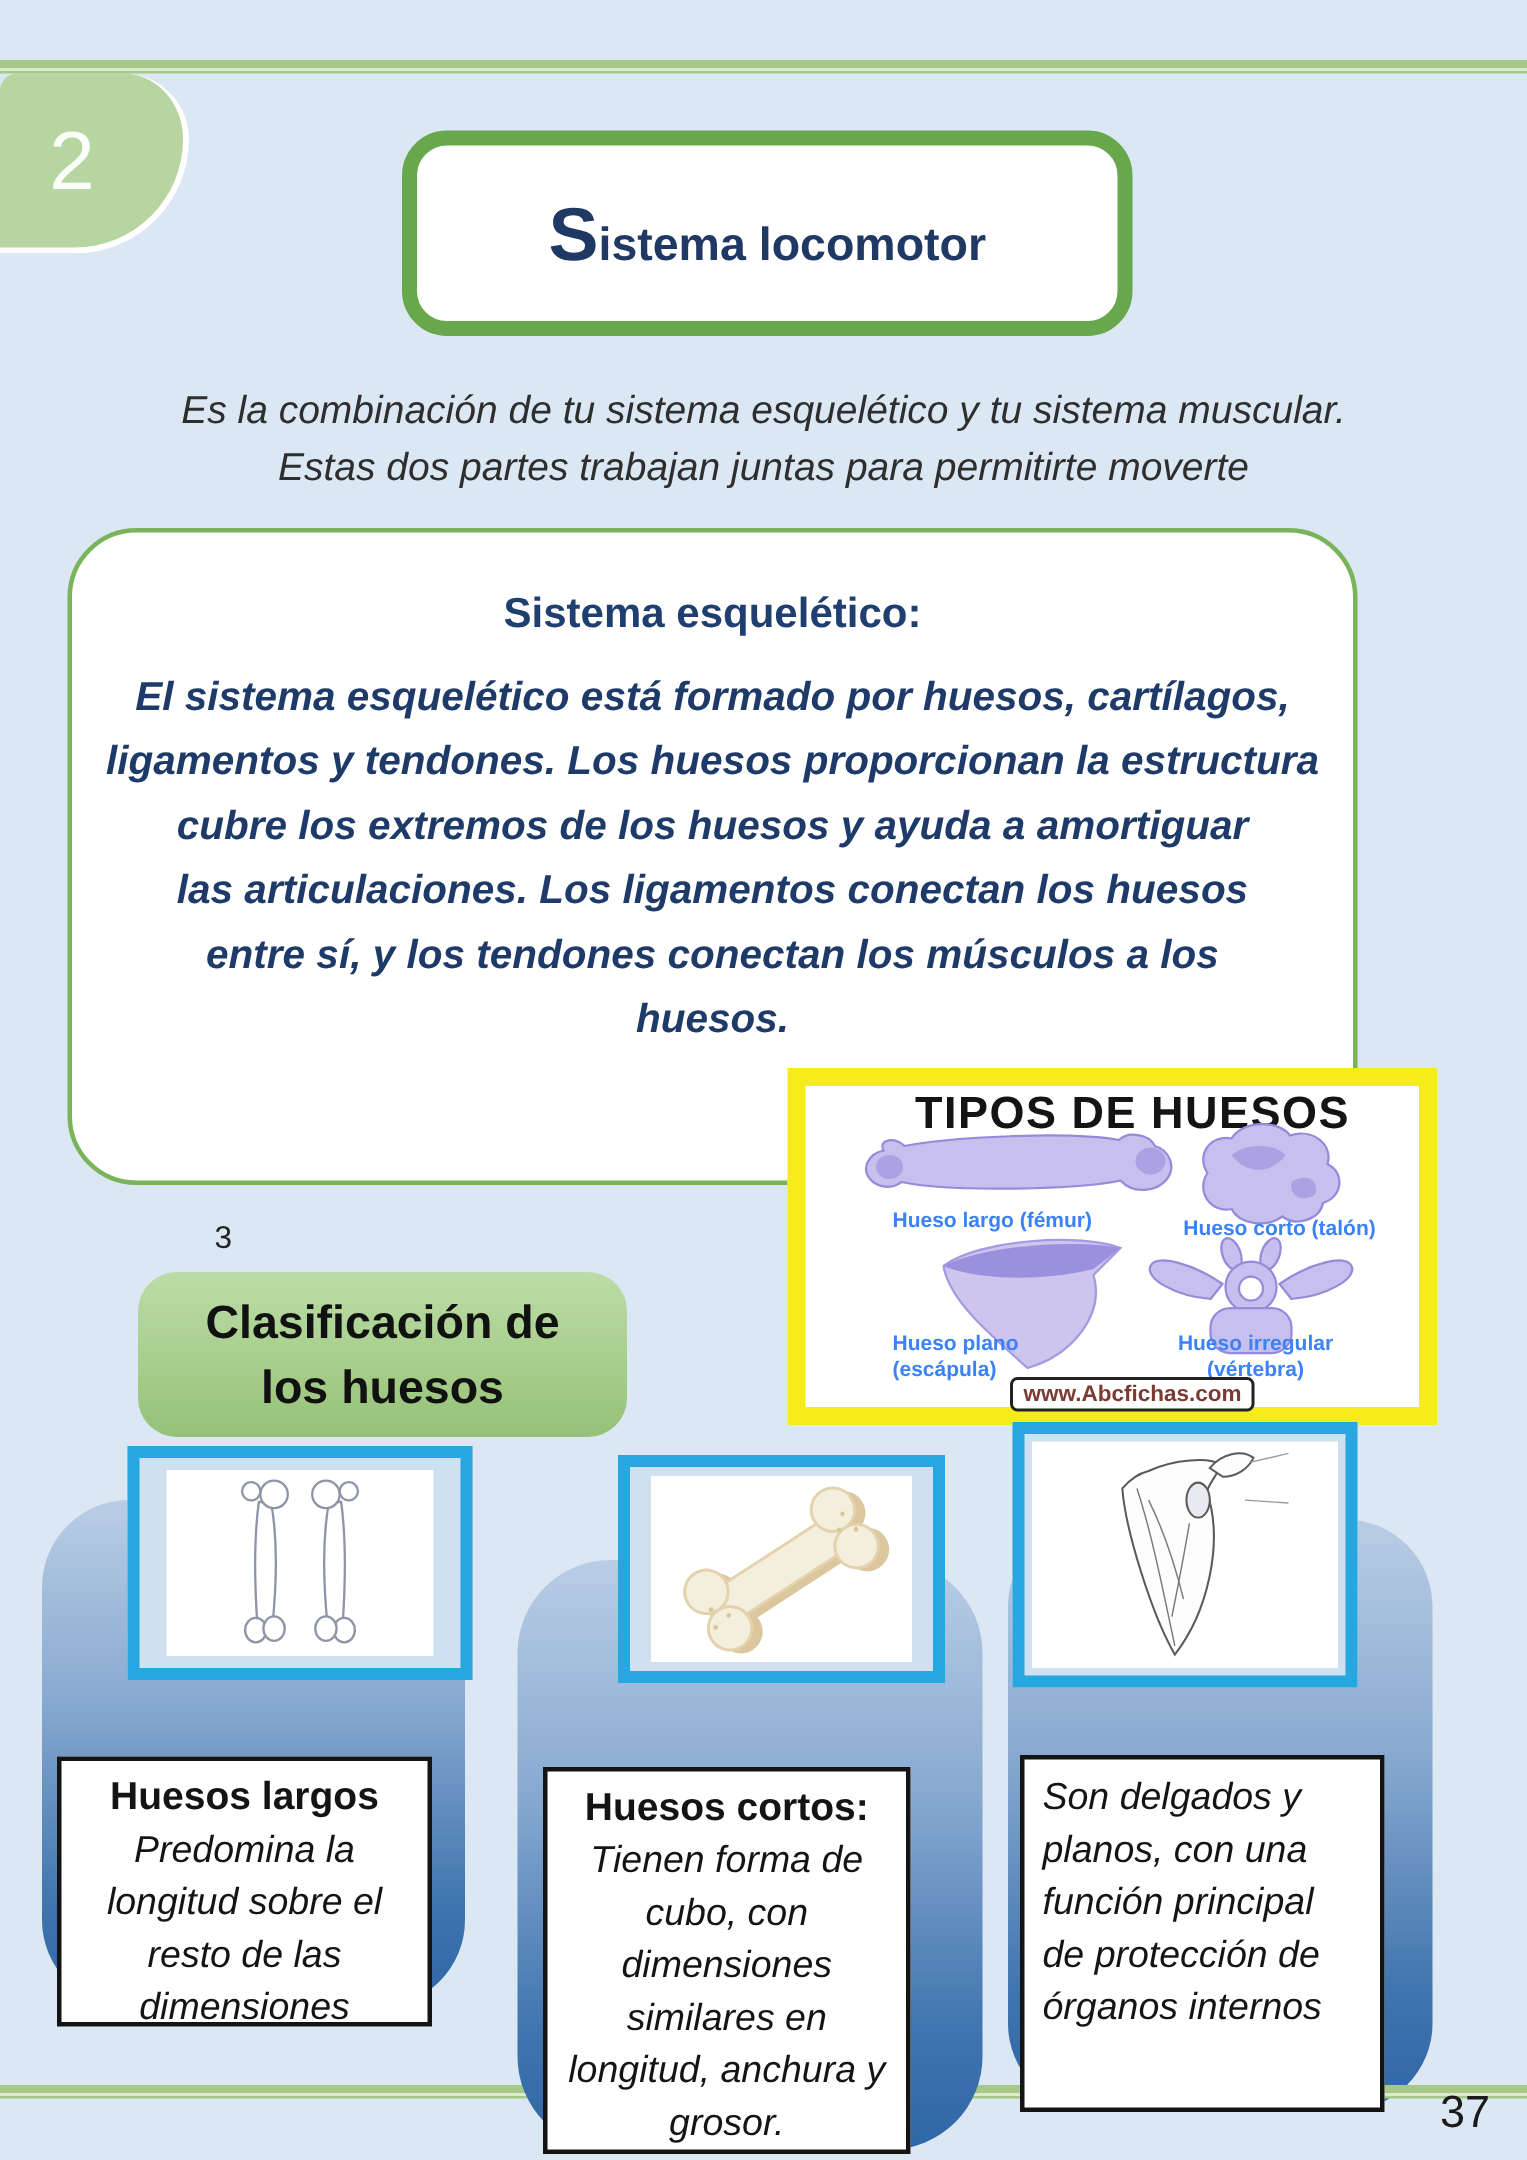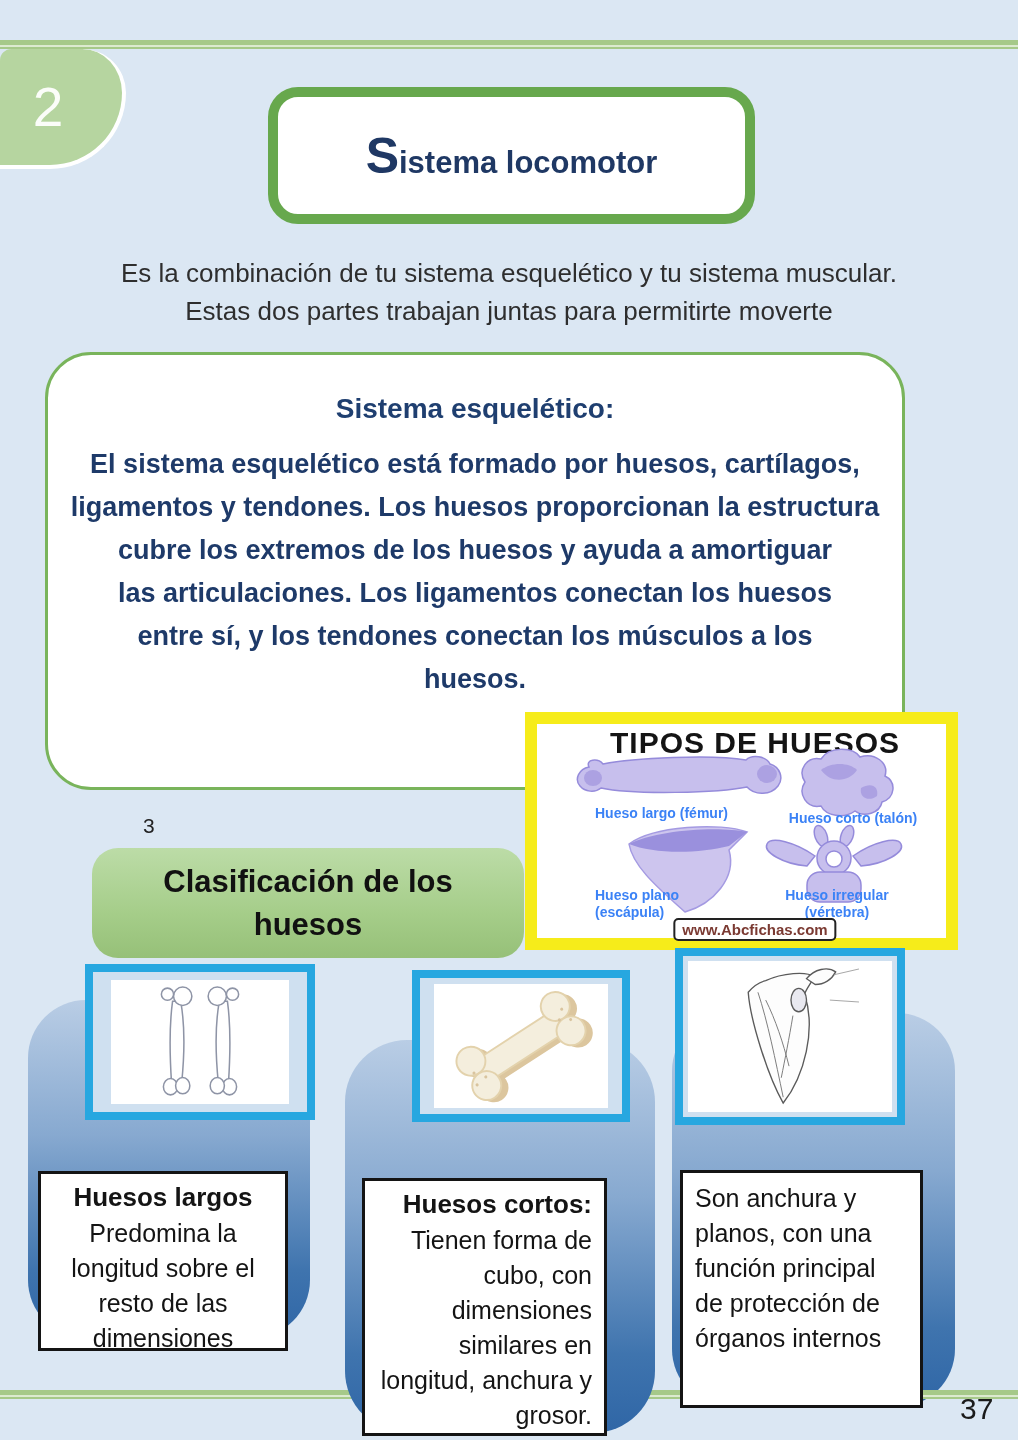--- a/index.html
+++ b/index.html
@@ -24,21 +24,21 @@
   #title-box{left:268px; top:87px; width:487px; height:137px; background:#ffffff;
     border:10px solid #67a84d; border-radius:30px; box-sizing:border-box;
     display:flex; align-items:center; justify-content:center; z-index:2;}
   #title-box .t-wrap{display:flex; align-items:baseline; color:#1f3864; font-weight:bold; white-space:nowrap;}
   #title-box .t-initial{font-size:50px;}
   #title-box .t-rest{font-size:31px;}
 
   
   #intro{left:0; top:254px; width:1018px; text-align:center; color:#2e2e2e;
     font-size:26px; line-height:38px; z-index:2;}
-  .nowrap{white-space:nowrap;}
+  .nowrap{white-space:nowrap;font-style:italic;}
 
   
   #skeletal-box{left:45px; top:352px; width:860px; height:438px; background:#ffffff;
     border:3px solid #79b45b; border-radius:46px; box-sizing:border-box; z-index:1;}
   #skeletal-heading{margin-top:36px; text-align:center; font-size:28px; line-height:36px;
     font-weight:bold; color:#1f3f70;}
   #skeletal-body{margin-top:16px; text-align:center; font-size:27px; line-height:43px;
     font-weight:bold; color:#1e3a69;}
 
   
@@ -51,21 +51,21 @@
   #bf-label-long{left:58px; top:81px; width:200px;}
   #bf-label-short{left:236px; top:86px; width:160px; text-align:center;}
   #bf-label-flat{left:58px; top:163px; width:118px;}
   #bf-label-irregular{left:228px; top:163px; width:144px; text-align:center;}
   #bf-source{position:absolute; left:50%; transform:translateX(-50%); bottom:-3px;
     background:#ffffff; border:2px solid #222222; border-radius:5px; padding:0 7px;
     font-size:15px; font-weight:bold; color:#7b3a32; white-space:nowrap; line-height:19px;}
 
   
   #section-number{left:143px; top:814px; font-size:21px; color:#222222; z-index:2;}
-  #classification-box{left:92px; top:848px; width:432px; height:110px; box-sizing:border-box;
+  #classification-box{left:92px; top:848px; width:326px; height:110px; box-sizing:border-box;
     background:linear-gradient(180deg,#bcdca7 0%,#a5cd89 60%,#96c078 100%);
     border-radius:26px; z-index:2; display:flex; align-items:center; justify-content:flex-start;
     text-align:center; font-size:31px; line-height:43px; font-weight:bold; color:#111111;
     padding:0 28px;}
 
   
   .panel{background:linear-gradient(180deg,#b9cde5 0%,#87a9d0 40%,#3f74ae 80%,#2f66a6 100%);}
   #panel-left{left:28px; top:1000px; width:282px; height:338px; border-radius:58px; z-index:2;}
   #panel-middle{left:345px; top:1040px; width:310px; height:393px; border-radius:62px; z-index:4;}
   #panel-right{left:672px; top:1013px; width:283px; height:394px; border-radius:58px; z-index:2;}
@@ -79,21 +79,21 @@
   #frame-middle .photo{margin:6px 14px; height:124px;}
   #frame-right{left:675px; top:948px; width:230px; height:177px;}
   #frame-right .photo{margin:5px; height:151px;}
 
   
   .card{background:#ffffff; border:3px solid #141414; box-sizing:border-box;
     overflow:hidden; z-index:5; color:#141414;margin-top:43px;}
   .card .card-title{font-size:26px; font-weight:bold; line-height:38px;}
   .card .card-line{font-size:25px; line-height:35px;}
   #card-long{left:38px; top:1128px; width:250px; height:180px; padding:4px 10px; text-align:center;}
-  #card-short{left:362px; top:1135px; width:245px; height:258px; padding:4px 12px; text-align:right;}
+  #card-short{left:362px; top:1135px; width:245px; height:258px; padding:4px 12px; text-align:center;}
   #card-flat{left:680px; top:1127px; width:243px; height:238px; padding:8px 12px; text-align:left;}
 
   #page-number{left:960px; top:1392px; font-size:30px; color:#1a1a1a; z-index:4;}
 </style>
 </head>
 <body>
 
 <div id="page">
 
   <div class="abs divider" id="top-line"></div>
@@ -268,21 +268,21 @@
     <div class="card-title">Huesos cortos:</div>
     <div class="card-line nowrap">Tienen forma de</div>
     <div class="card-line nowrap">cubo, con</div>
     <div class="card-line nowrap">dimensiones</div>
     <div class="card-line nowrap">similares en</div>
     <div class="card-line nowrap">longitud, anchura y</div>
     <div class="card-line nowrap">grosor.</div>
   </div>
 
   <div class="abs card" id="card-flat">
-    <div class="card-line nowrap">Son anchura y</div>
+    <div class="card-line nowrap">Son delgados y</div>
     <div class="card-line nowrap">planos, con una</div>
     <div class="card-line nowrap">función principal</div>
     <div class="card-line nowrap">de protección de</div>
     <div class="card-line nowrap">órganos internos</div>
   </div>
 
   <div class="abs divider" id="bottom-line"></div>
   <div class="abs" id="page-number">37</div>
 
 </div>

